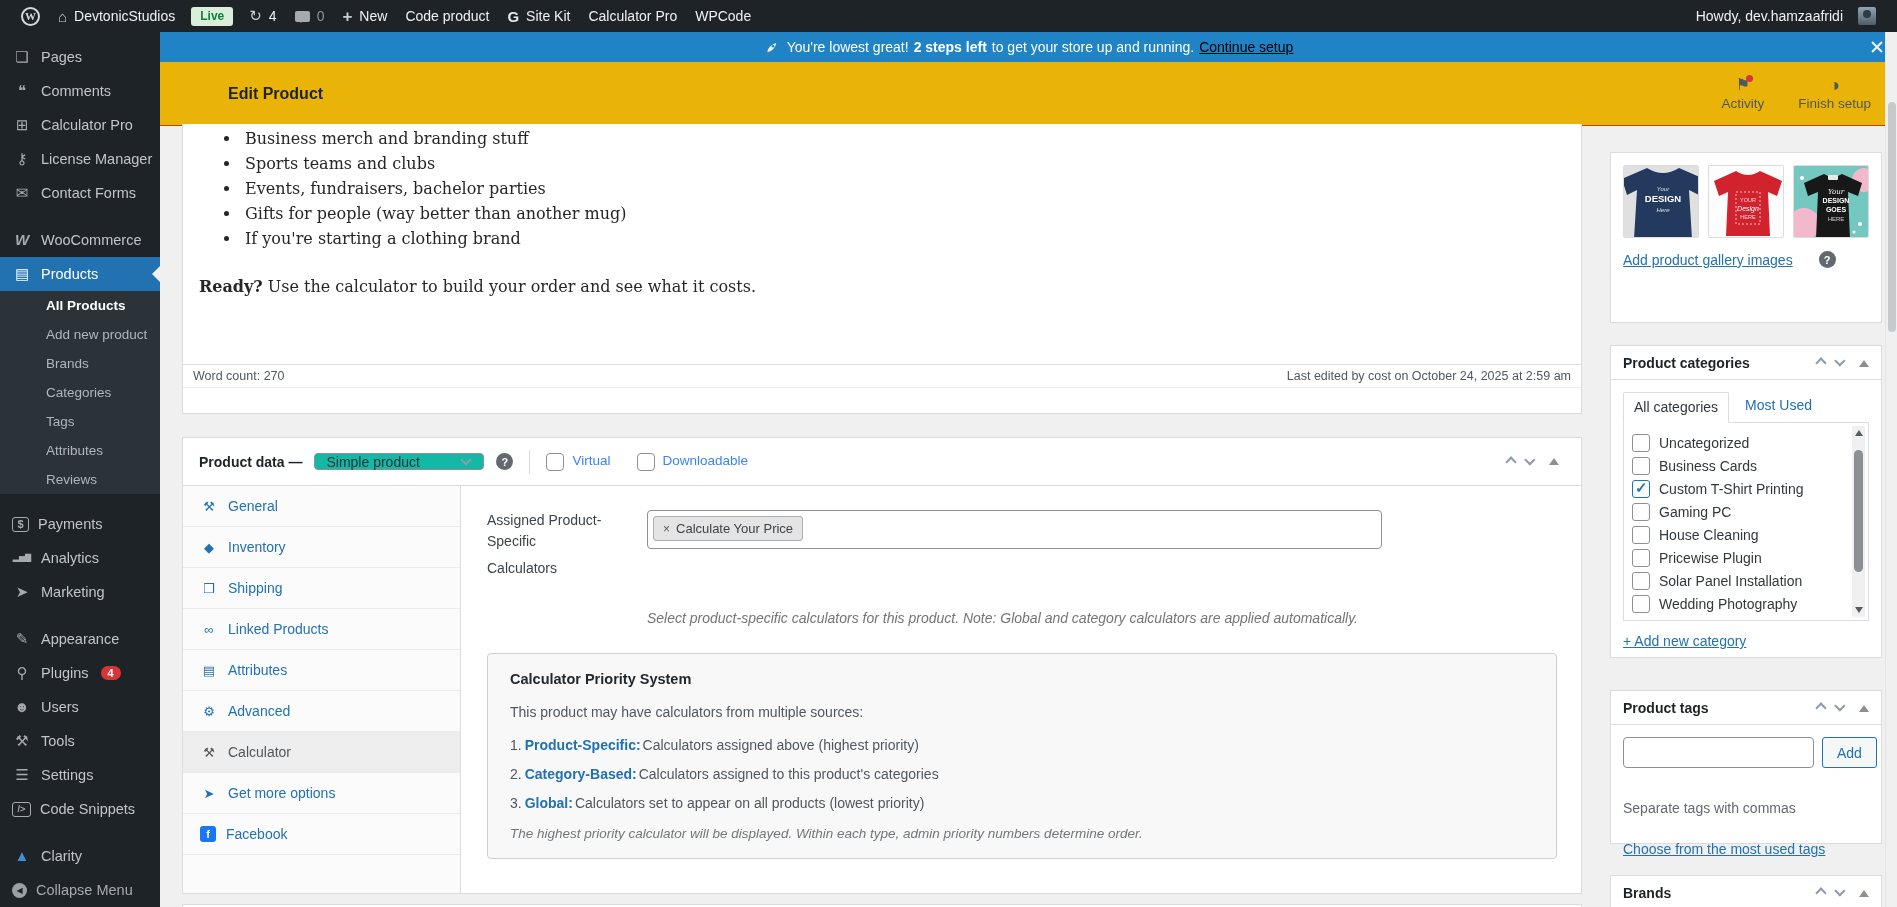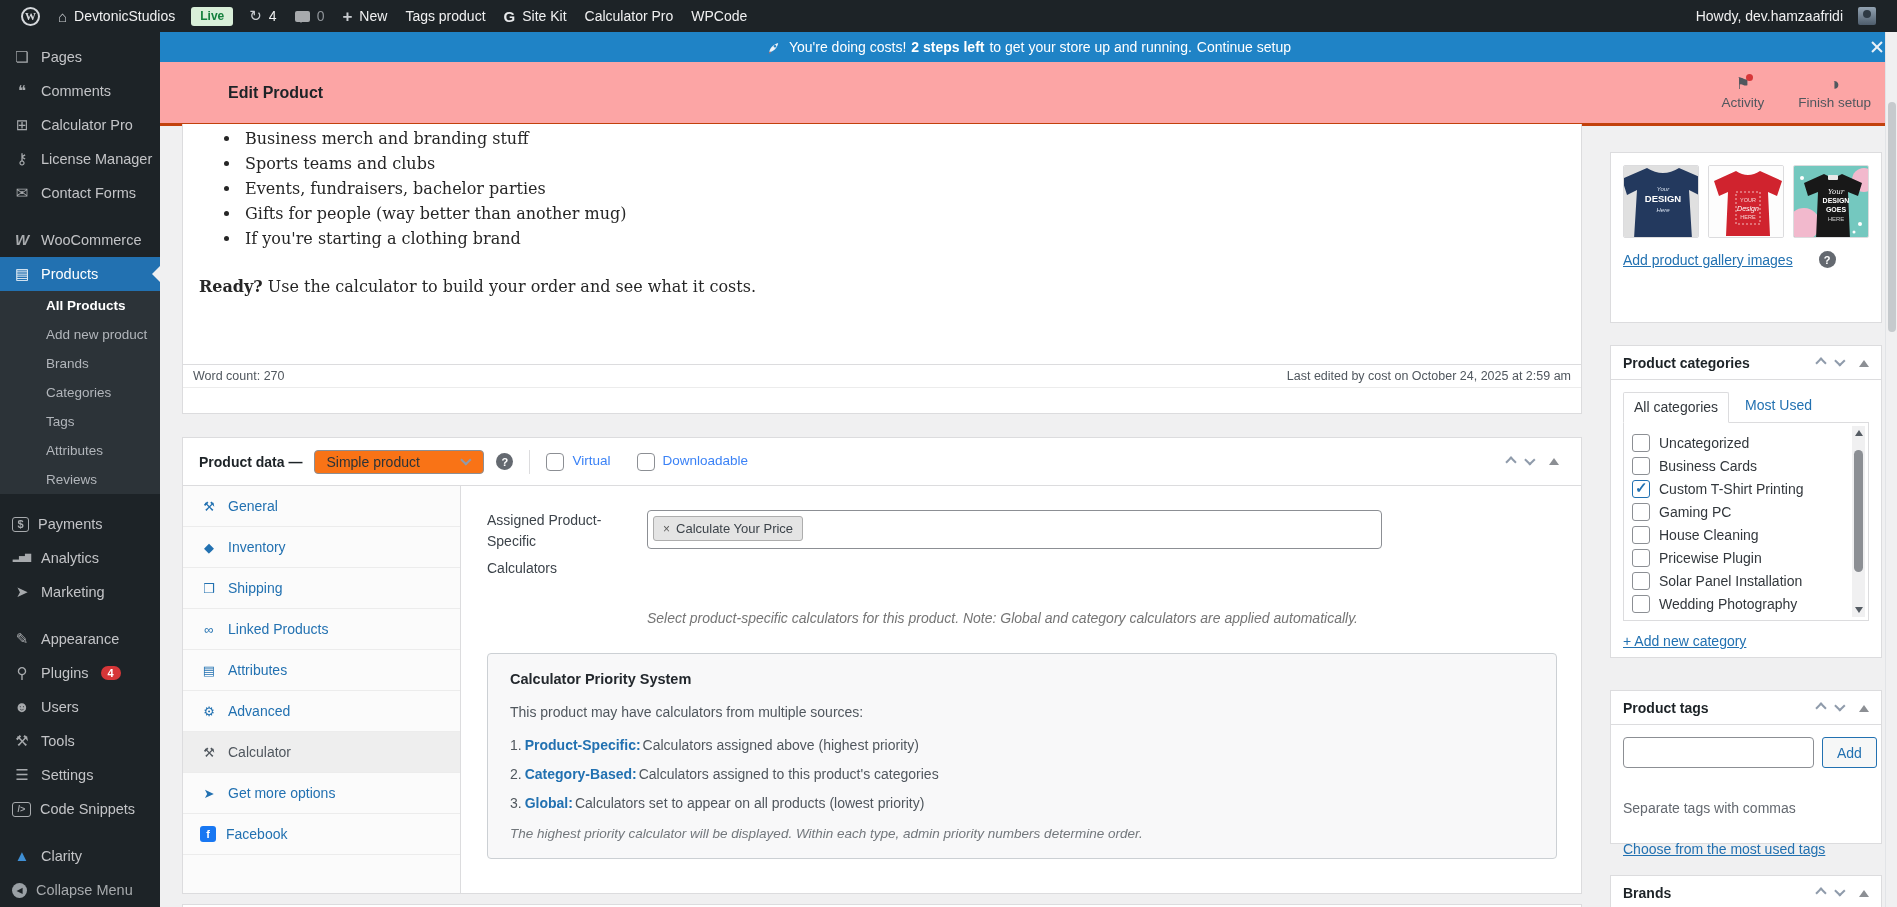--- a/index.html
+++ b/index.html
@@ -40,28 +40,28 @@
   .ic-boxed{border:1.5px solid #a7aaad;border-radius:3px;font-size:11px;width:17px;height:15px;line-height:12px;font-weight:700}
   .ic-bars{font-size:8px;letter-spacing:0px}
   .ic-blue{color:#3f8fd4}
   .ic-circle{background:#9aa0a5;color:#1d2327;border-radius:50%;width:15px;height:15px;font-size:8px;line-height:15px}
   .ic-code{font-size:9px;font-weight:700;border:1.5px solid #a7aaad;border-radius:3px;width:19px;height:15px;line-height:12px}
   .ic-woo{font-weight:800;font-size:15px;font-style:italic}
 
   
   #notice{position:absolute;left:160px;top:32px;right:0;height:30px;background:#1f83c6;color:#fff;display:flex;align-items:center;justify-content:center;font-size:14px;gap:5px}
   #notice .rocket{display:flex;margin-right:3px}
-  #notice a{color:#ffffff;}
+  #notice a{color:#000000;text-decoration:underline}
   .notice-close{position:absolute;right:13px;top:8px;width:14px;height:14px;cursor:pointer}
   .notice-close::before,.notice-close::after{content:"";position:absolute;left:6px;top:0;width:2px;height:14px;background:#eaf2f8}
   .notice-close::before{transform:rotate(45deg)}
   .notice-close::after{transform:rotate(-45deg)}
 
   
-  #pageheader{position:absolute;left:160px;top:62px;right:0;height:64px;background:#fca5a5;border-bottom:3px solid #c2410c;display:flex;align-items:center;padding:0 26px 0 68px}
+  #pageheader{position:absolute;left:160px;top:62px;right:0;height:64px;background:#eab308;border-bottom:1px solid #c2410c;display:flex;align-items:center;padding:0 26px 0 68px}
   .pg-title{font-size:16px;font-weight:700;color:#1d2327}
   .hd-actions{margin-left:auto;display:flex;gap:34px}
   .hd-act{display:flex;flex-direction:column;align-items:center;gap:3px;color:#50575e;font-size:13.5px}
   .flag-ico{font-size:16px;color:#50575e;position:relative;line-height:16px}
   .flag-ico::after{content:"";position:absolute;right:-3px;top:-2px;width:7px;height:7px;border-radius:50%;background:#d63638}
   .half-ico{font-size:18px;color:#50575e;line-height:16px}
 
   
   #main{position:absolute;left:160px;top:124px;right:0;bottom:0;overflow:hidden}
   .panel{background:#fff;border:1px solid #dcdcde}
@@ -73,21 +73,21 @@
   .editor-body li{line-height:25px;padding-left:4px}
   .editor-body p{line-height:25px}
   .p-realtalk{margin-top:15px}
   .p-ready{margin-top:23px}
   .editor-status{border-top:1px solid #dcdcde;display:flex;justify-content:space-between;align-items:center;font-size:12.5px;color:#50575e;padding:4px 10px;margin-bottom:25px;border-bottom:1px solid #ececec}
 
   
   #pd-panel{position:absolute;left:22px;top:313px;width:1400px;height:457px;display:flex;flex-direction:column}
   .pd-header{height:48px;display:flex;align-items:center;gap:12px;padding:0 16px;border-bottom:1px solid #dcdcde;flex-shrink:0}
   .pd-title{font-weight:700;font-size:14px;color:#1d2327}
-  .pd-select{width:170px;height:24px;border:1px solid #8c8f94;border-radius:4px;display:flex;align-items:center;justify-content:space-between;padding:0 11px;font-size:14px;color:#2c3338;background:#f97316;cursor:pointer}
+  .pd-select{width:170px;height:17px;border:1px solid #8c8f94;border-radius:4px;display:flex;align-items:center;justify-content:space-between;padding:0 11px;font-size:14px;color:#2c3338;background:#14b8a6;cursor:pointer}
   .help{width:17px;height:17px;border-radius:50%;background:#646970;color:#fff;font-size:11px;display:inline-flex;align-items:center;justify-content:center;font-weight:700;flex-shrink:0}
   .help::before{content:"?"}
   .vdiv{width:1px;height:24px;background:#dcdcde;margin:0 4px}
   .pd-check{display:flex;align-items:flex-start;gap:8px;font-size:13.5px;color:#3b82f6;margin-right:14px}
   .cbx{width:18px;height:18px;border:1px solid #8c8f94;border-radius:4px;background:#fff}
   .hdr-ctrls{display:flex;align-items:center;gap:13px}
   .pd-header .hdr-ctrls{margin-left:auto;padding-right:6px}
   .chev{width:8px;height:8px;border-left:2px solid #8f9bab;border-bottom:2px solid #8f9bab;display:inline-block}
   .chev.up{transform:rotate(135deg)}
   .chev.down{transform:rotate(-45deg) translateY(-3px)}
@@ -172,21 +172,21 @@
     <span>4</span>
   </span>
   <span class="ab-item">
     <span class="bubble"></span>
     <span class="dimtext">0</span>
   </span>
   <span class="ab-item">
     <span class="plus-ico">+</span>
     <span>New</span>
   </span>
-  <span class="ab-item">Tags product</span>
+  <span class="ab-item">Code product</span>
   <span class="ab-item">
     <span class="g-ico">G</span>
     <span>Site Kit</span>
   </span>
   <span class="ab-item">Calculator Pro</span>
   <span class="ab-item">WPCode</span>
   <span class="ab-spacer"></span>
   <span class="ab-item">
     <span>Howdy, dev.hamzaafridi</span>
     <span class="avatar"></span>
@@ -347,21 +347,21 @@
   </nav>
 
 <div id="notice">
   <span class="rocket">
     <svg width="15" height="15" viewBox="0 0 16 16">
         <path d="M3.5 12.5 C4.2 9 7 5.2 13 3.2 C12 8.4 8.8 11.2 5.4 12.6 Z" fill="#eef3f8"></path>
         <circle cx="9.6" cy="6.6" r="1.3" fill="#1f83c6"></circle>
         <path d="M3 13.4 l2.2-1 -0.9 2.3 z" fill="#e2674a"></path>
       </svg>
   </span>
-  <span>You're doing costs!</span>
+  <span>You're lowest great!</span>
   <b>2 steps left</b>
   <span>to get your store up and running.</span>
   <a>Continue setup</a>
   <span class="notice-close"></span>
 </div>
 
 <div id="pageheader">
   <span class="pg-title">Edit Product</span>
   <span class="hd-actions">
     <span class="hd-act">

